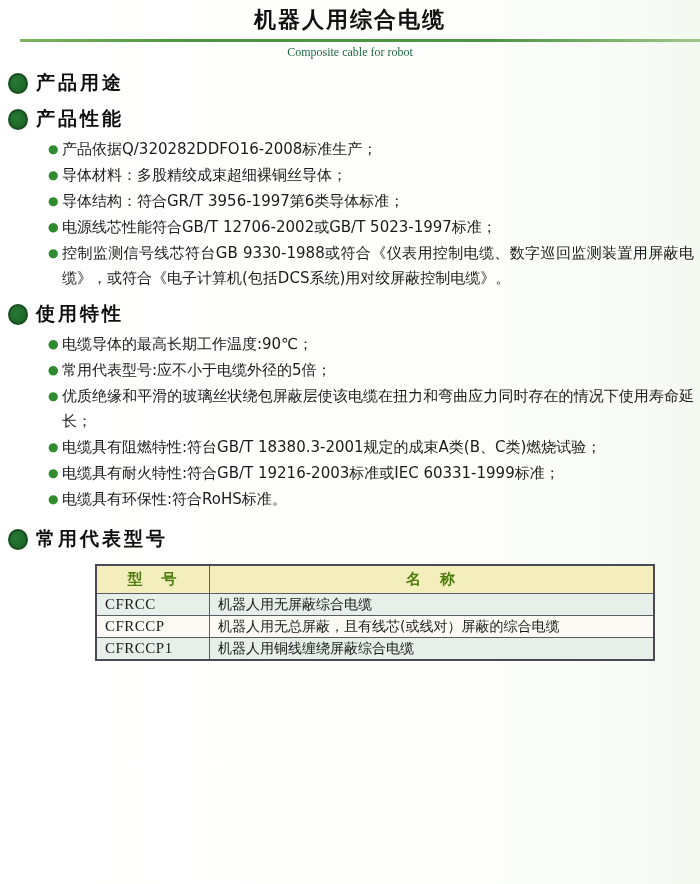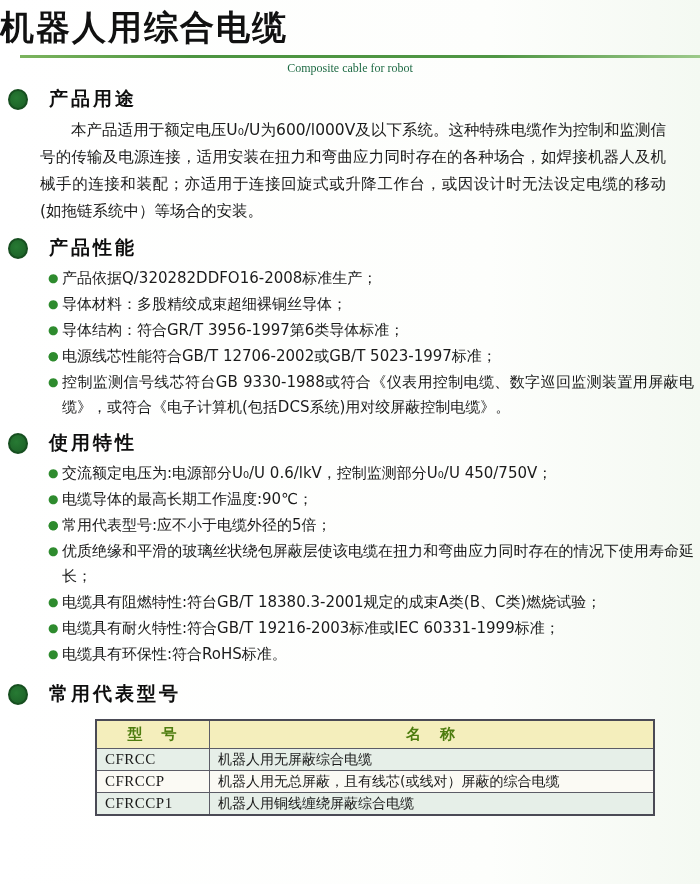--- a/index.html
+++ b/index.html
@@ -8,42 +8,42 @@
     background:#fefefd;
     color:#1c1c1c;
     font-family:"DejaVu Sans",sans-serif;
     overflow:hidden;
   }
   .page{position:relative;width:700px;height:884px;overflow:hidden;
     background:linear-gradient(90deg,#ffffff 0%,#fdfefc 70%,#f4f9f2 100%);}
 
   
   .doc-title{
-    text-align:left;font-size:34px;font-weight:bold;letter-spacing:2px;
+    text-align:center;font-size:22px;font-weight:bold;letter-spacing:2px;
     padding-top:5px;color:#111;
   }
   .title-rule{
     height:3px;margin:4px 0 0 20px;
     background:linear-gradient(90deg,#7cb45e,#4c9440 25%,#4f9644 70%,#9cc98a);
   }
   .doc-subtitle{
     text-align:center;font-family:"Liberation Serif",serif;
     color:#1f6b45;font-size:12px;margin-top:3px;
   }
 
   
   .section-head{display:flex;align-items:center;margin:10px 0 5px 0;}
   .marker{
     width:20px;height:21px;border-radius:50%;
     background:radial-gradient(circle at 40% 40%,#277a33,#1b5e26);
     border:2px solid #174f20;box-sizing:border-box;
     margin-left:8px;flex:0 0 auto;
   }
   .section-title{
-    font-size:19px;font-weight:bold;letter-spacing:3px;margin-left:21px;color:#0e0e0e;
+    font-size:19px;font-weight:bold;letter-spacing:3px;margin-left:8px;color:#0e0e0e;
   }
 
   
   .para{
     margin:2px 34px 0 40px;
     font-size:15.5px;line-height:27px;
     text-indent:2em;text-align:justify;color:#1a1a1a;
   }
 
   
@@ -88,21 +88,20 @@
     <div class="doc-title">机器人用综合电缆</div>
     <div class="title-rule"></div>
     <div class="doc-subtitle">Composite cable for robot</div>
   </div>
 
   <div>
     <div class="section-head">
       <span class="marker"></span>
       <span class="section-title">产品用途</span>
     </div>
-    <p class="para">本产品适用于额定电压U₀/U为600/l000V及以下系统。这种特殊电缆作为控制和监测信号的传输及电源连接，适用安装在扭力和弯曲应力同时存在的各种场合，如焊接机器人及机械手的连接和装配；亦适用于连接回旋式或升降工作台，或因设计时无法设定电缆的移动(如拖链系统中）等场合的安装。</p>
   </div>
 
   <div>
     <div class="section-head">
       <span class="marker"></span>
       <span class="section-title">产品性能</span>
     </div>
     <ul class="bullets">
       <li><span class="dot">●</span><span>产品依据Q/320282DDFO16-2008标准生产；</span></li>
       <li><span class="dot">●</span><span>导体材料：多股精绞成束超细裸铜丝导体；</span></li>
@@ -112,21 +111,21 @@
       <li><span class="dot">●</span><span>控制监测信号线芯符台GB 9330-1988或符合《仪表用控制电缆、数字巡回监测装置用屏蔽电缆》，或符合《电子计算机(包括DCS系统)用对绞屏蔽控制电缆》。</span></li>
     </ul>
   </div>
 
   <div>
     <div class="section-head">
       <span class="marker"></span>
       <span class="section-title">使用特性</span>
     </div>
     <ul class="bullets">
-      <li><span class="dot">●</span><span>交流额定电压为:电源部分U₀/U  0.6/lkV，控制监测部分U₀/U  450/750V；</span></li>
+      <li><span class="dot">●</span></li>
       <li><span class="dot">●</span><span>电缆导体的最高长期工作温度:90℃；</span></li>
       <li><span class="dot">●</span></li>
       <li><span class="dot">●</span><span>常用代表型号:应不小于电缆外径的5倍；</span></li>
       <li><span class="dot">●</span><span>优质绝缘和平滑的玻璃丝状绕包屏蔽层使该电缆在扭力和弯曲应力同时存在的情况下使用寿命延长；</span></li>
       <li><span class="dot">●</span><span>电缆具有阻燃特性:符台GB/T 18380.3-2001规定的成束A类(B、C类)燃烧试验；</span></li>
       <li><span class="dot">●</span><span>电缆具有耐火特性:符合GB/T 19216-2003标准或IEC 60331-1999标准；</span></li>
       <li><span class="dot">●</span><span>电缆具有环保性:符合RoHS标准。</span></li>
     </ul>
   </div>
 

